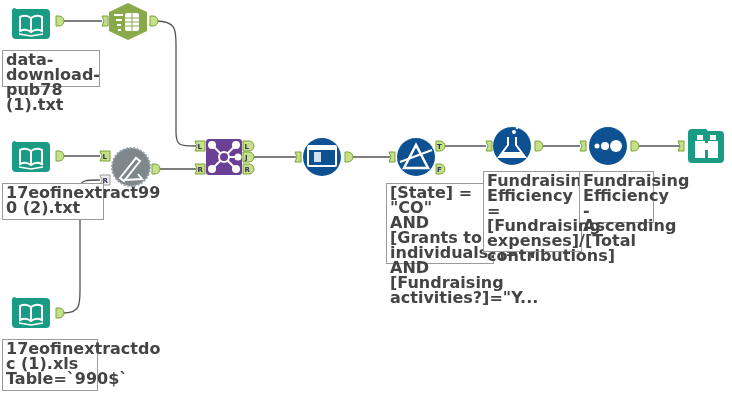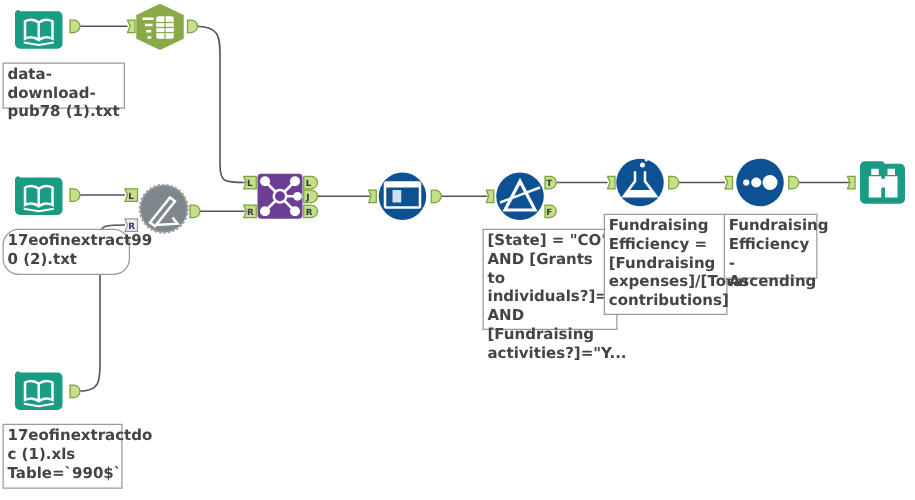--- a/index.html
+++ b/index.html
@@ -1,20 +1,20 @@
 <!DOCTYPE html>
 <html><head>
 <meta charset="utf-8">
 <style>
   html, body { margin:0; padding:0; }
   body { width:732px; height:400px; background:#ffffff; position:relative; overflow:hidden;
          font-family:"Liberation Sans", sans-serif; }
   #canvas { position:absolute; left:0; top:0; width:732px; height:400px; }
   .label { position:absolute; border:1px solid #9a9a9a; background:#fff; color:#444;
-           font-family:"DejaVu Sans", sans-serif; font-size:12px; line-height:15px;
+           font-family:"DejaVu Sans", sans-serif; font-size:16px; line-height:15px;
            padding:1px 3px; box-sizing:border-box; white-space:pre-line; }
 </style>
 </head>
 <body>
 
 <svg id="canvas" viewBox="0 0 732 400" xmlns="http://www.w3.org/2000/svg">
 
   <g fill="none" stroke="#555" stroke-width="1.3">
     <path d="M63 21 L102 21"></path>
     <path d="M156 21 C176 21 176 30 176 45 L176 132 C176 146 180 146 196 146"></path>
@@ -154,21 +154,21 @@
         <rect x="710" y="135" width="6" height="5"></rect>
     <path d="M695 141 h10 v17 h-10 z"></path>
         <path d="M708 141 h10 v17 h-10 z"></path>
         <rect x="704" y="143" width="5" height="7"></rect>
       </g>
   </g>
 </svg>
 
 <div class="label" style="left:2px; top:50px; width:98px; height:37px; font-weight:bold;">data-download-
 pub78 (1).txt</div>
-<div class="label" style="left:2px; top:183px; width:102px; height:37px; font-weight:bold;border-radius:13px;">17eofinextract99
+<div class="label" style="left:2px; top:183px; width:102px; height:37px; font-weight:bold;">17eofinextract99
 0 (2).txt</div>
 <div class="label" style="left:2px; top:339px; width:96px; height:52px; font-weight:bold;">17eofinextractdo
 c (1).xls
 Table=`990$`</div>
 <div class="label" style="left:386px; top:183px; width:108px; height:81px; font-weight:bold;">[State] = "CO"
 AND [Grants to
 individuals?]="Y"
 AND [Fundraising
 activities?]="Y...</div>
 <div class="label" style="left:483px; top:171px; width:99px; height:81px; font-weight:bold;">Fundraising

